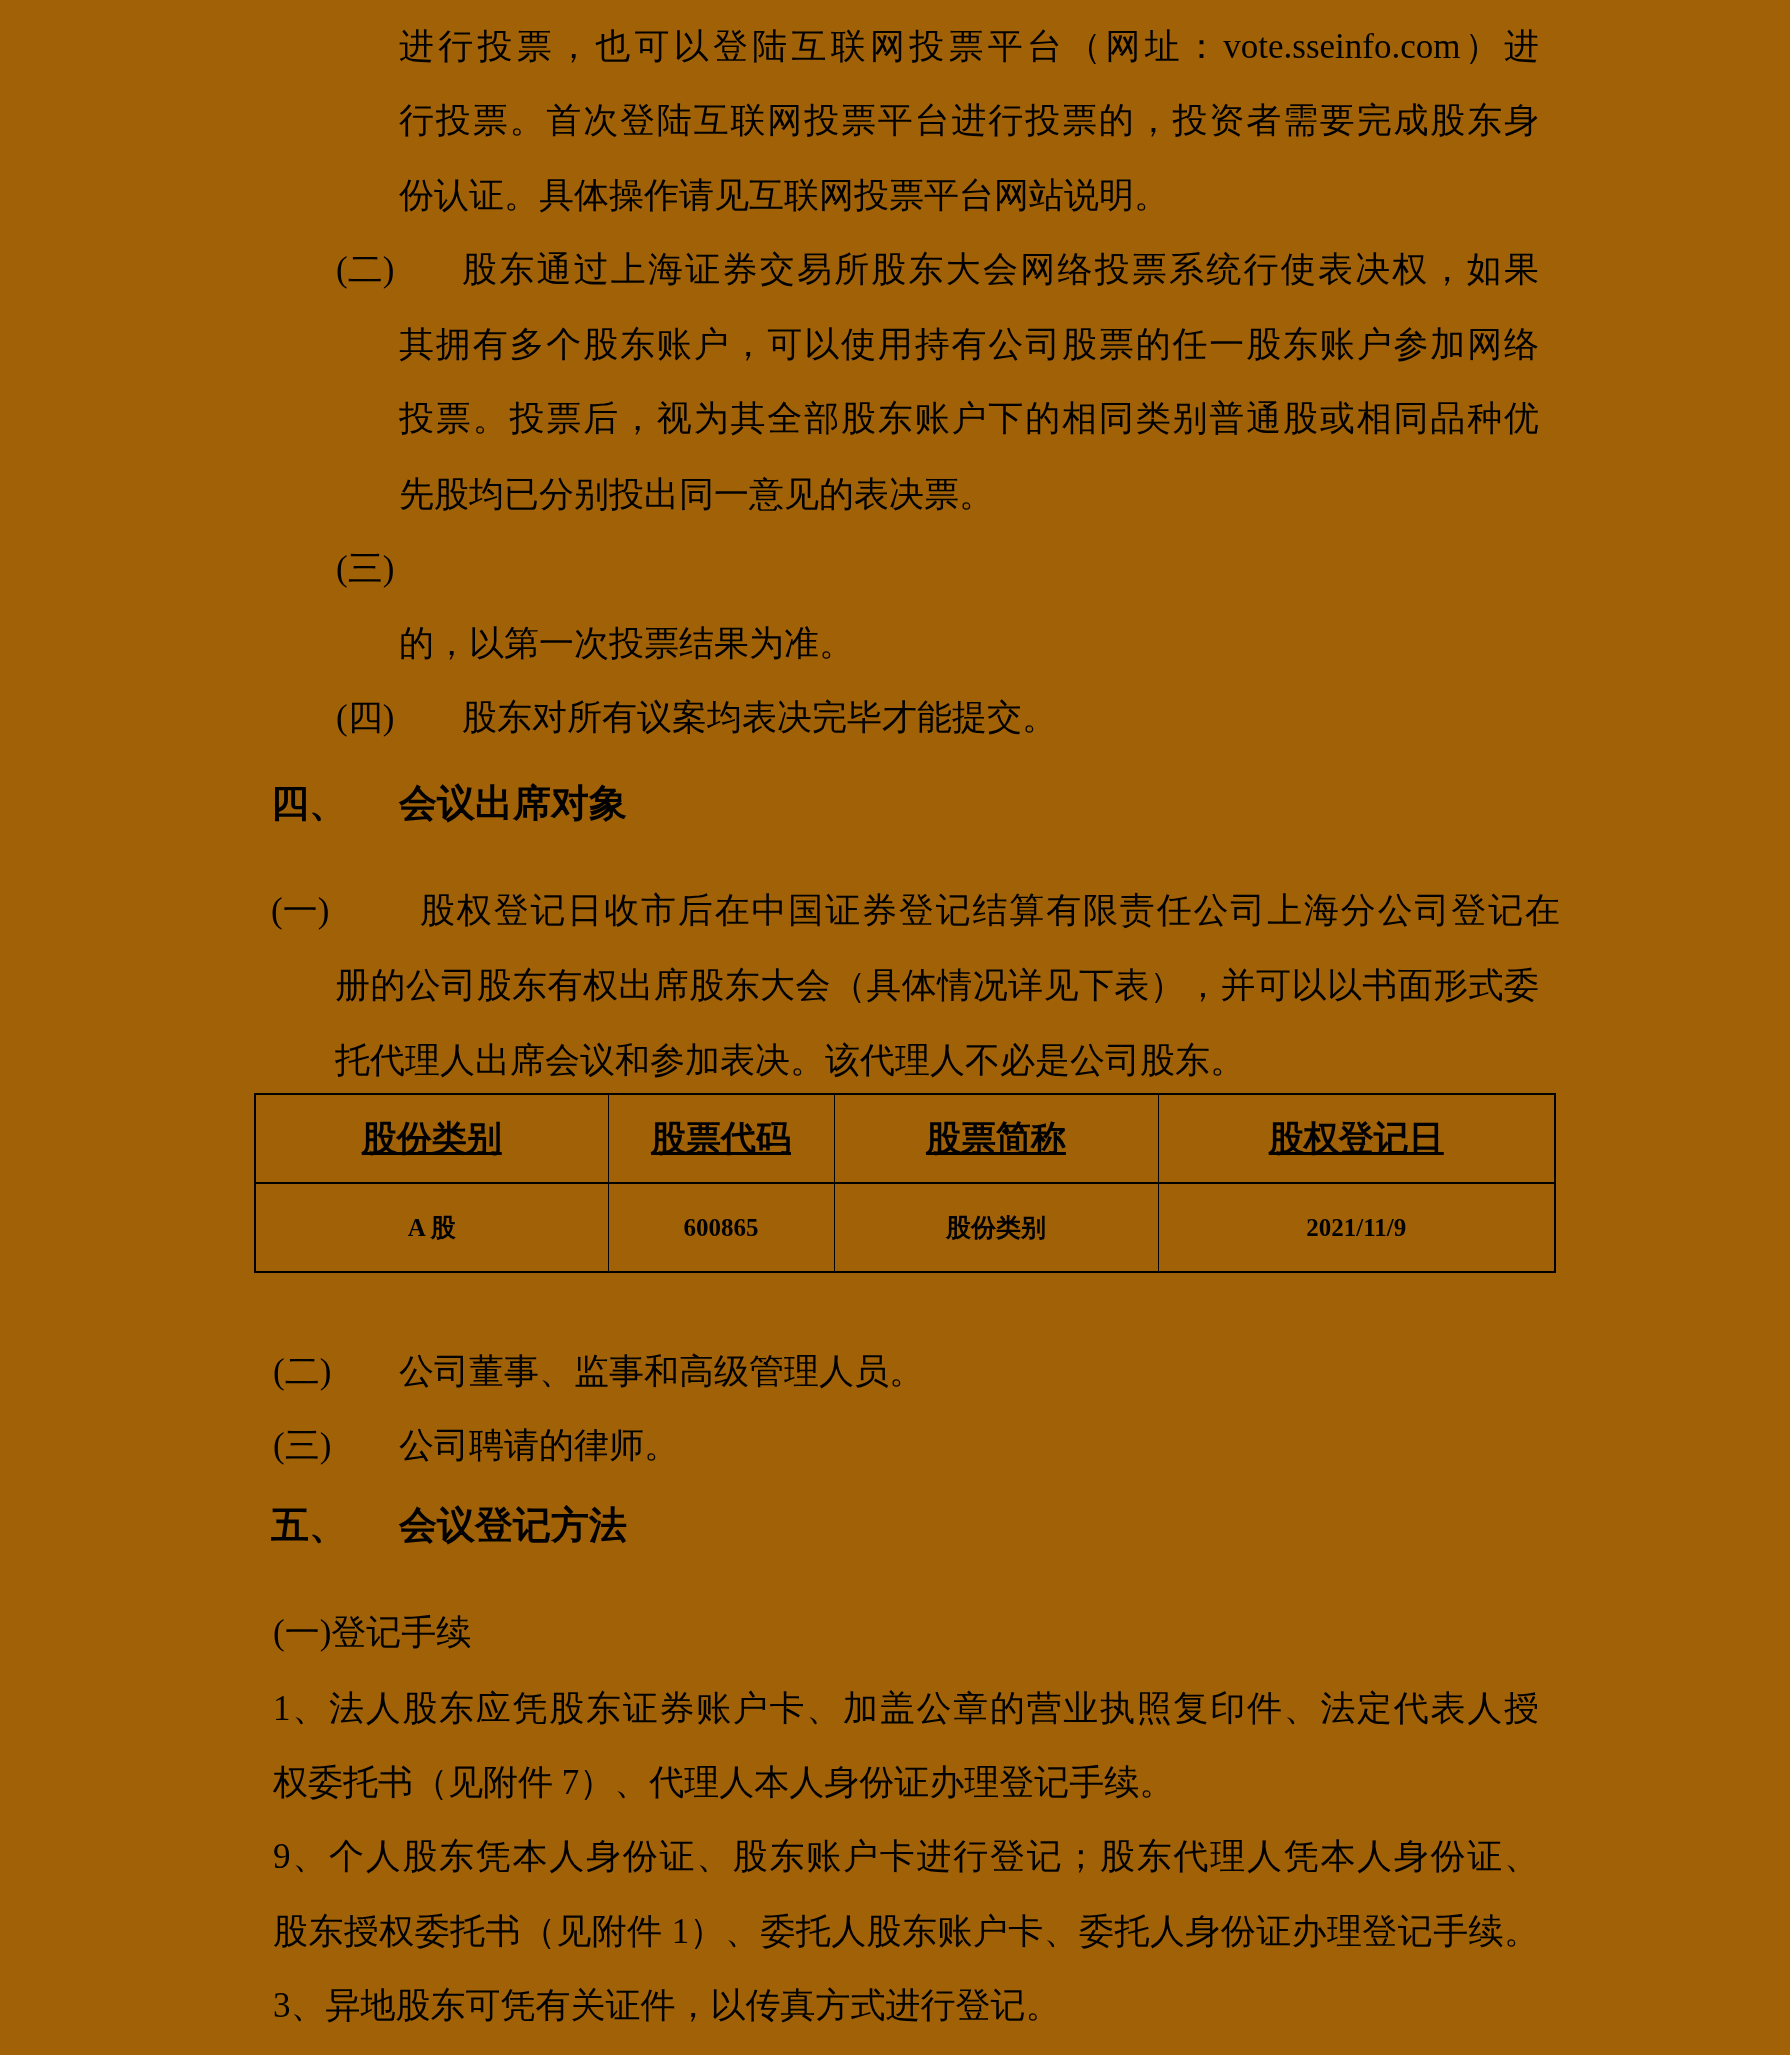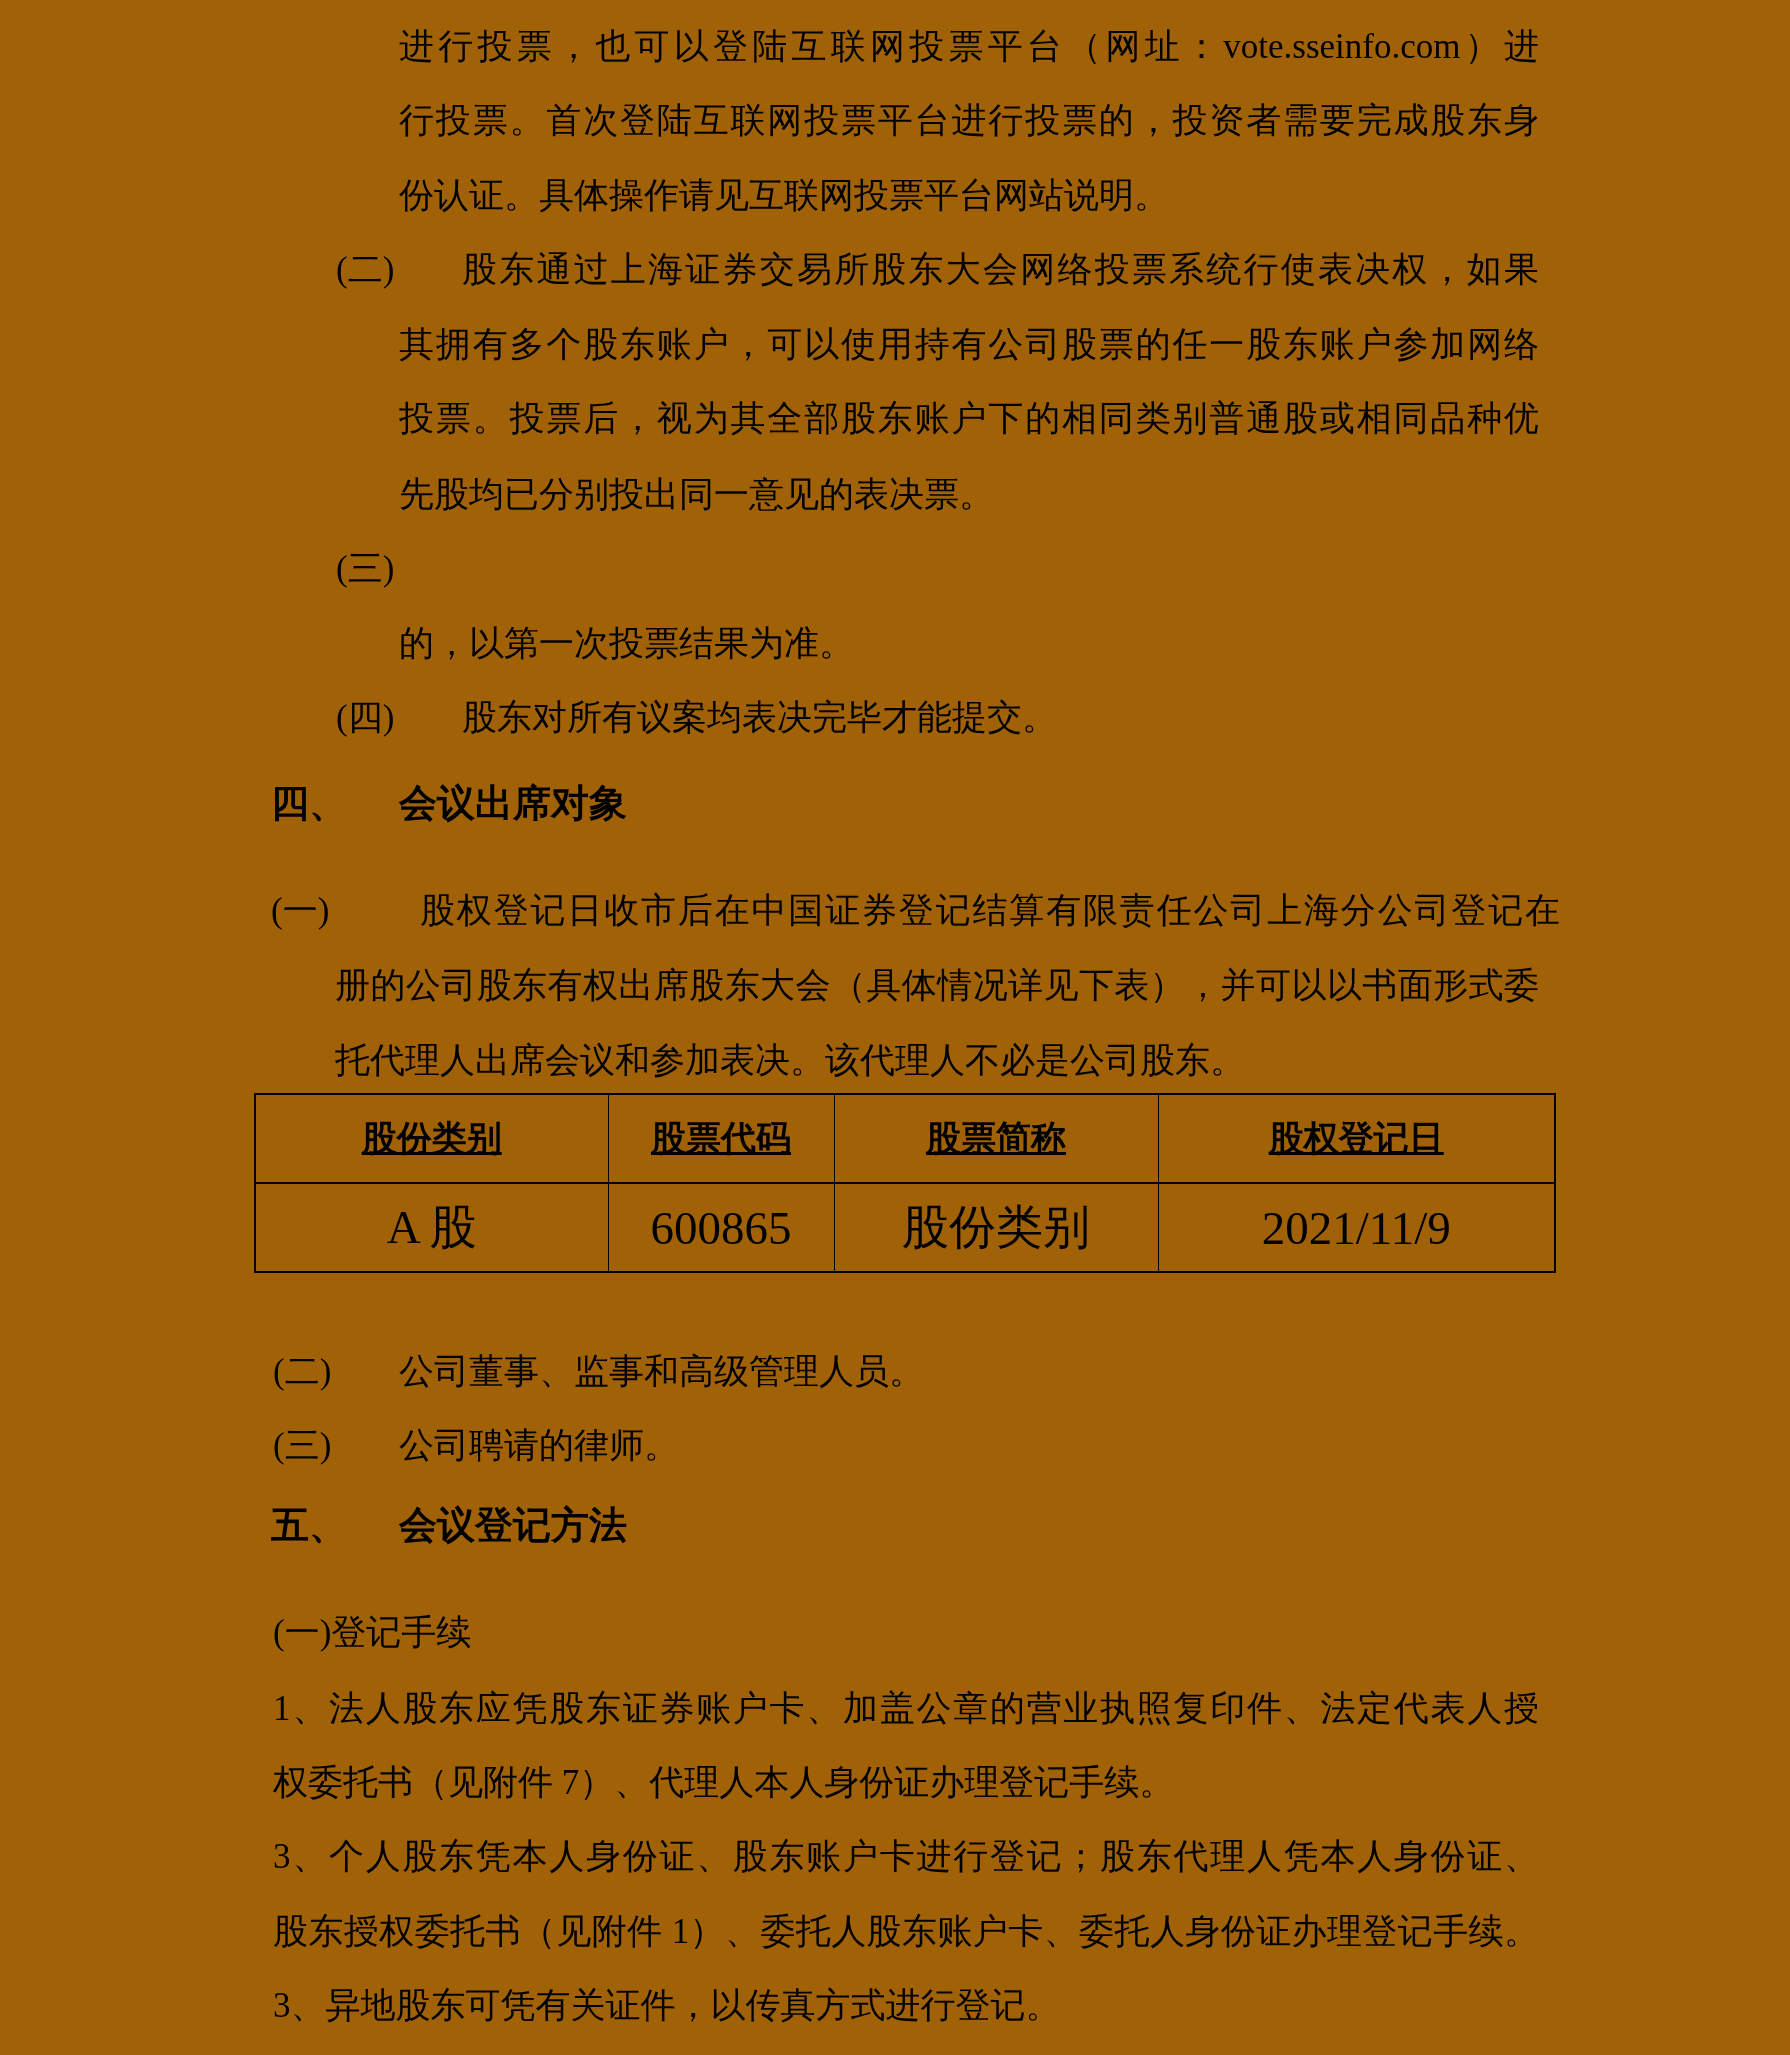--- a/index.html
+++ b/index.html
@@ -35,21 +35,21 @@
     border:1.4px solid #000000;
   }
   table.stock-table{border:2.2px solid #000000;}
   table.stock-table th{
     font-weight:bold;font-size:35px;height:85px;
     text-align:center;vertical-align:middle;
     border-bottom:2.2px solid #000000;
     text-decoration:underline;
   }
   table.stock-table td{
-    font-weight:normal;font-size:47px;height:85px;
+    font-weight:bold;font-size:25px;height:85px;
     text-align:center;vertical-align:middle;
   }
 </style>
 </head>
 <body>
 
 <div class="page">
 
   <div class="ln" style="top:24px">
     <div class="txt just" style="left:399px;width:1140px">进行投票，也可以登陆互联网投票平台（网址：vote.sseinfo.com）进</div>
@@ -145,21 +145,21 @@
   <div class="ln" style="top:1610px">
     <div class="txt" style="left:273px">(一)登记手续</div>
   </div>
   <div class="ln" style="top:1686px">
     <div class="txt just" style="left:273px;width:1266px">1、法人股东应凭股东证券账户卡、加盖公章的营业执照复印件、法定代表人授</div>
   </div>
   <div class="ln" style="top:1760px">
     <div class="txt" style="left:273px">权委托书（见附件 7）、代理人本人身份证办理登记手续。</div>
   </div>
   <div class="ln" style="top:1834px">
-    <div class="txt just" style="left:273px;width:1266px">3、个人股东凭本人身份证、股东账户卡进行登记；股东代理人凭本人身份证、</div>
+    <div class="txt just" style="left:273px;width:1266px">9、个人股东凭本人身份证、股东账户卡进行登记；股东代理人凭本人身份证、</div>
   </div>
   <div class="ln" style="top:1909px">
     <div class="txt just" style="left:273px;width:1266px">股东授权委托书（见附件 1）、委托人股东账户卡、委托人身份证办理登记手续。</div>
   </div>
   <div class="ln" style="top:1983px">
     <div class="txt" style="left:273px">3、异地股东可凭有关证件，以传真方式进行登记。</div>
   </div>
 
 </div>
 

